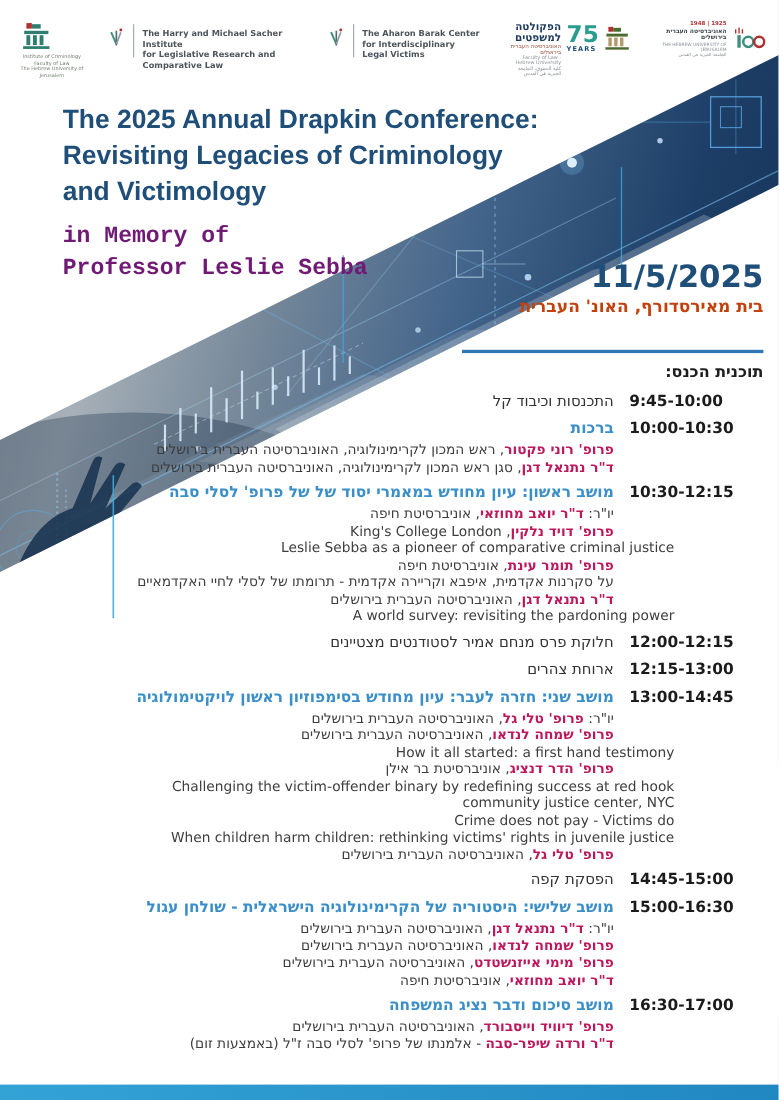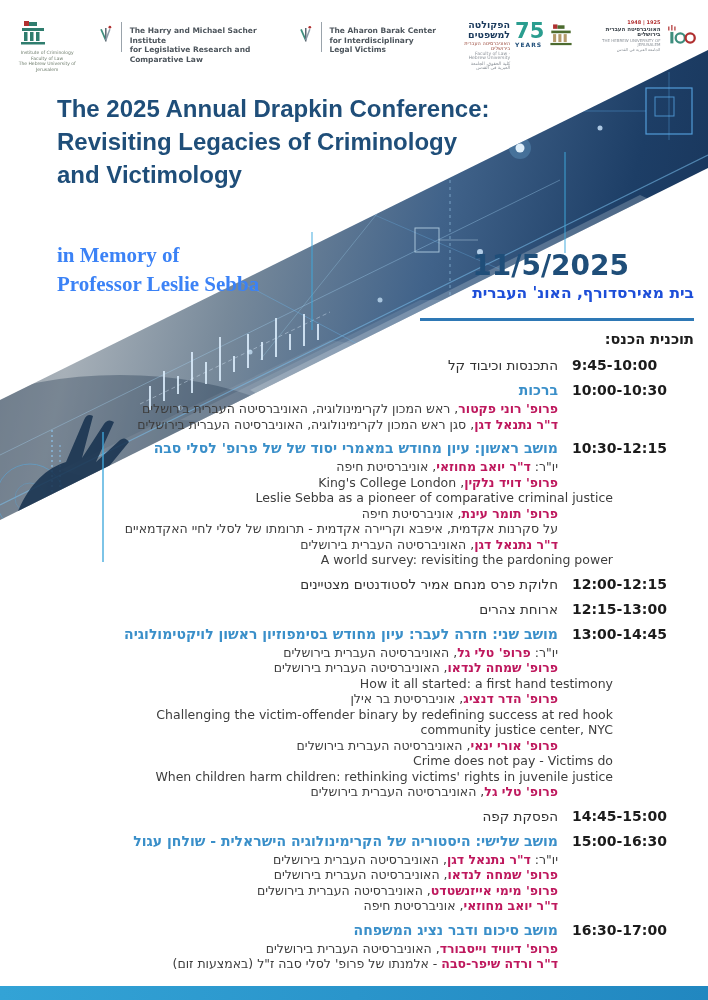--- a/index.html
+++ b/index.html
@@ -38,28 +38,27 @@
   .cent-block .r2{font-size:5.5px;font-weight:bold;color:#3c444b;margin-top:1.5px;}
   .cent-block .r3,.cent-block .r4{font-size:4px;color:#8b9198;margin-top:1px;}
   
   .title{
     position:absolute;left:57px;top:92px;z-index:4;
     color:#1f4e79;font-weight:bold;font-size:24px;line-height:33px;
     font-family:"Liberation Sans","DejaVu Sans",sans-serif;
   }
   .memorial{
     position:absolute;left:57px;top:201px;z-index:4;
-    color:#3b82f6;font-weight:bold;font-size:21px;line-height:29px;
-    font-family:Liberation Serif, serif;
-    margin-top:40px;
-  }
-  
-  .dateblock{position:absolute;top:250px;right:14px;z-index:4;direction:rtl;}
+    color:#701a75;font-weight:bold;font-size:21px;line-height:29px;
+    font-family:Liberation Mono, monospace;
+  }
+  
+  .dateblock{position:absolute;top:236px;right:14px;z-index:4;text-align:right;direction:rtl;}
   .dateblock .date{font-size:28px;font-weight:bold;color:#1f4e79;direction:ltr;line-height:32px;}
-  .dateblock .venue{font-size:15.5px;font-weight:bold;color:#1d4ed8;margin-top:2px;}
+  .dateblock .venue{font-size:15.5px;font-weight:bold;color:#c2410c;margin-top:2px;}
   .sep{position:absolute;top:318px;left:420px;right:14px;height:2.5px;background:#2e78b5;z-index:4;}
   
   .prog-head{
     position:absolute;top:331px;right:14px;z-index:4;direction:rtl;
     font-size:14.5px;font-weight:bold;color:#1d1d1d;
   }
   .schedule{position:absolute;top:357px;right:28px;left:6px;z-index:4;direction:rtl;}
   .row{display:flex;margin-bottom:8px;align-items:flex-start;}
   .time{
     width:108px;flex:0 0 108px;text-align:left;direction:ltr;
@@ -300,21 +299,20 @@
       </div>
       <div class="row">
         <div class="time">13:00-14:45</div>
         <div class="content">
           <div class="stitle">מושב שני: חזרה לעבר: עיון מחודש בסימפוזיון ראשון לויקטימולוגיה</div>
           <div class="line"><span>יו"ר: </span><b>פרופ' טלי גל</b><span>, האוניברסיטה העברית בירושלים</span></div>
           <div class="line"><b>פרופ' שמחה לנדאו</b><span>, האוניברסיטה העברית בירושלים</span></div>
           <div class="line en">How it all started: a first hand testimony</div>
           <div class="line"><b>פרופ' הדר דנציג</b><span>, אוניברסיטת בר אילן</span></div>
           <div class="line en">Challenging the victim-offender binary by redefining success at red hook community justice center, NYC</div>
-          <div class="line"><b>פרופ' אורי ינאי</b><span>, האוניברסיטה העברית בירושלים</span></div>
           <div class="line en">Crime does not pay - Victims do</div>
           <div class="line en">When children harm children: rethinking victims' rights in juvenile justice</div>
           <div class="line"><b>פרופ' טלי גל</b><span>, האוניברסיטה העברית בירושלים</span></div>
         </div>
       </div>
       <div class="row">
         <div class="time">14:45-15:00</div>
         <div class="content">
           <div class="ititle">הפסקת קפה</div>
         </div>

